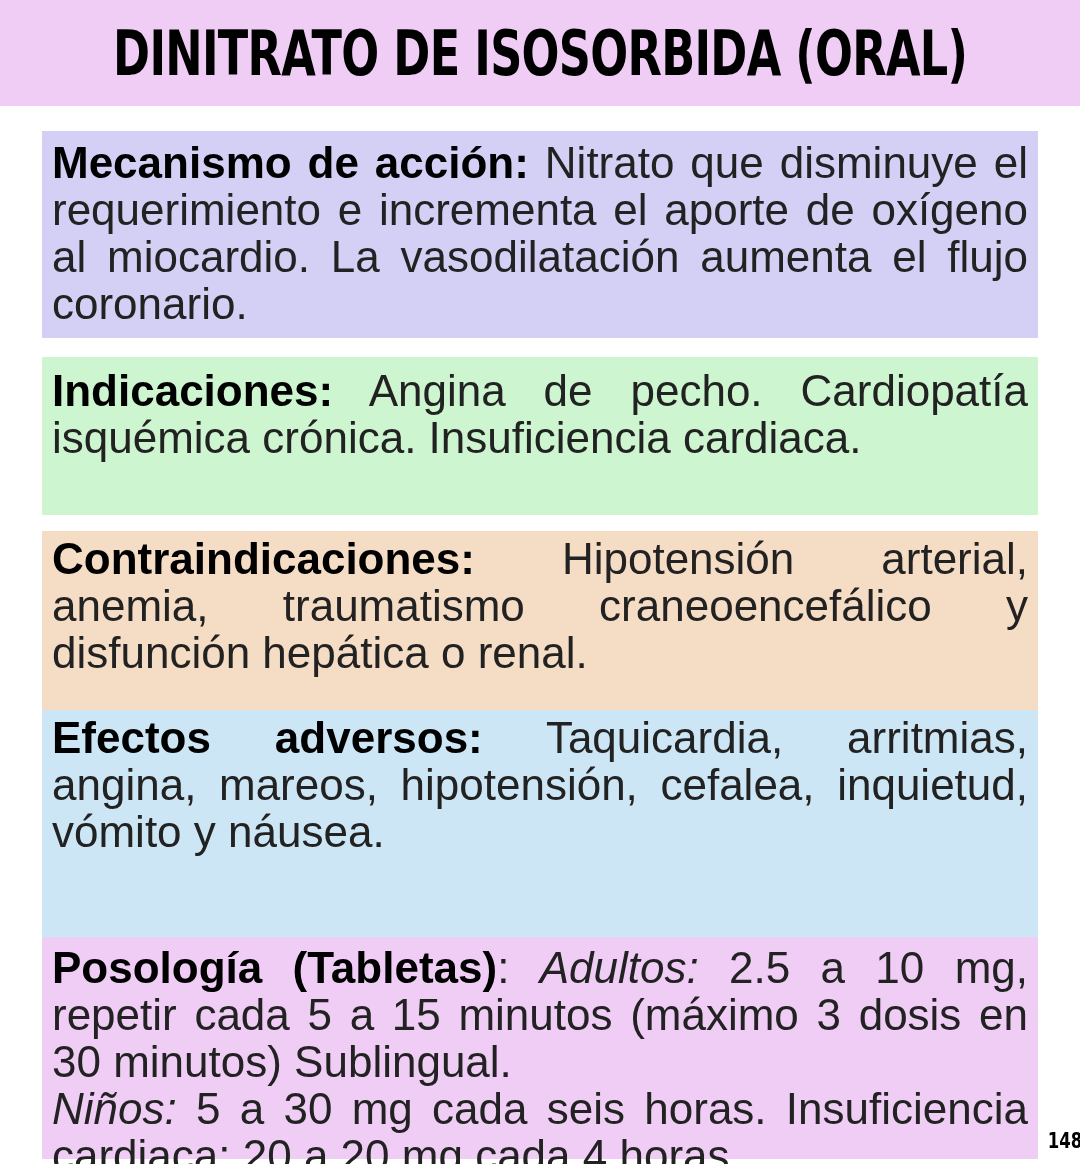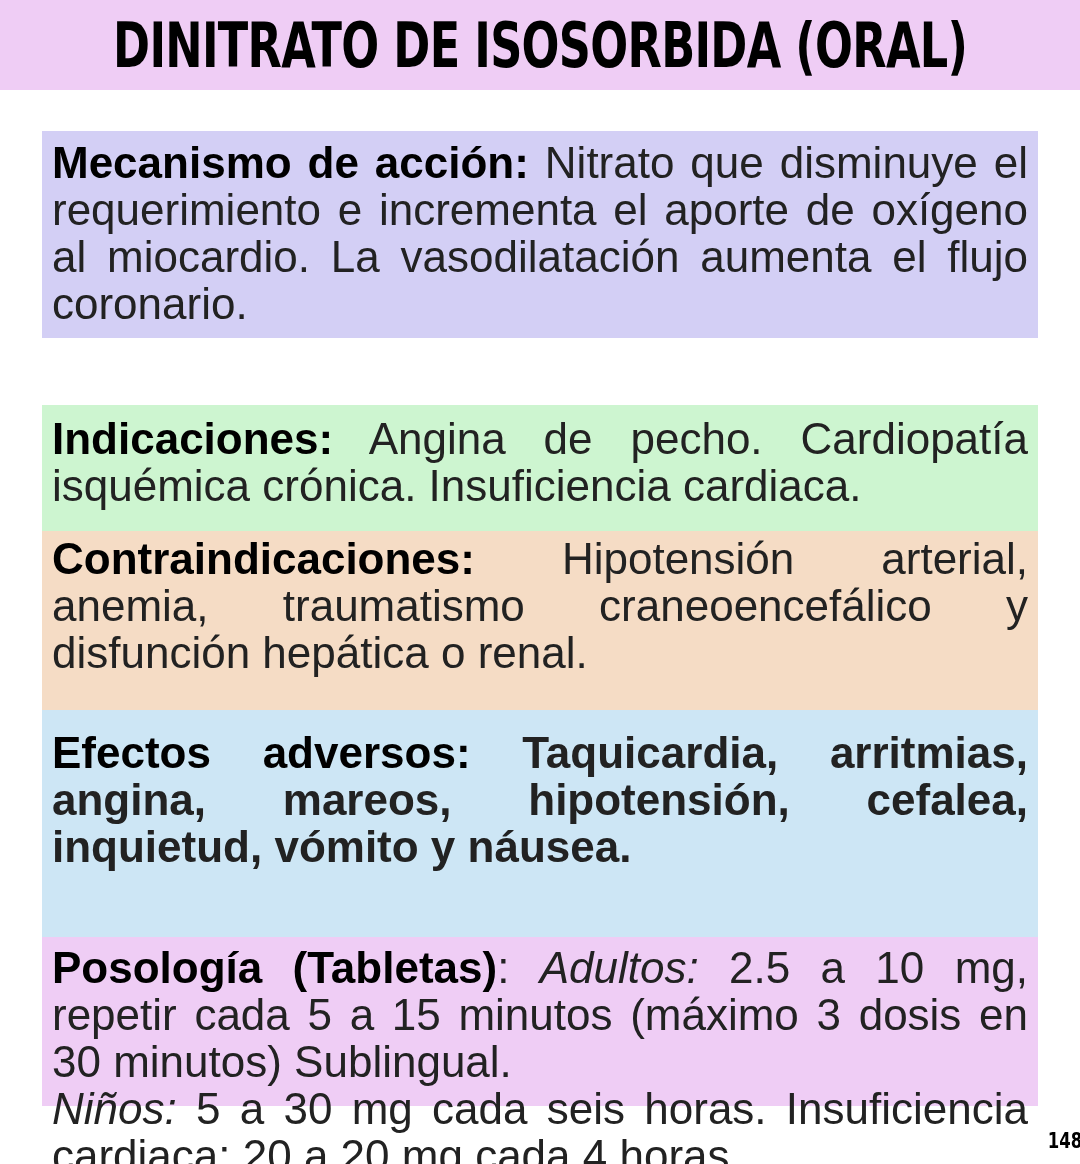--- a/index.html
+++ b/index.html
@@ -1,25 +1,25 @@
 <!DOCTYPE html>
 <html><head>
 <meta charset="utf-8">
 <style>
   html, body { margin:0; padding:0; }
   body { width:1080px; height:1164px; background:#ffffff; position:relative; overflow:hidden; font-family:"Liberation Sans", sans-serif; }
-  .header { position:absolute; left:0; top:0; width:1080px; height:90px; background:#efcdf5; display:flex; align-items:center; justify-content:center; }
+  .header { position:absolute; left:0; top:0; width:1080px; height:106px; background:#efcdf5; display:flex; align-items:center; justify-content:center; }
   .title { font-family:"DejaVu Sans", sans-serif; font-weight:bold; font-size:62px; letter-spacing:-1px; color:#000; transform:scaleX(0.72); white-space:nowrap; }
   .box { position:absolute; left:42px; width:996px; box-sizing:border-box; padding:8px 10px 0 10px; font-size:44px; line-height:47px; color:#222; text-align:justify; }
   .box b { color:#000; }
   .b1 { top:131px; height:207px; background:#d3cff5; }
-  .b2 { top:357px; height:158px; background:#cdf5d0; padding-top:10px;margin-top:48px; }
+  .b2 { top:357px; height:158px; background:#cdf5d0; padding-top:10px; }
   .b3 { top:531px; height:208px; background:#f5dcc5; padding-top:4px; }
-  .b4 { top:710px; height:247px; background:#cde6f5; padding-top:19px;font-weight:bold; }
-  .b5 { top:937px; height:169px; background:#efcdf5; padding-top:7px; }
+  .b4 { top:710px; height:247px; background:#cde6f5; padding-top:4px; }
+  .b5 { top:937px; height:222px; background:#efcdf5; padding-top:7px; }
   .pagenum { position:absolute; left:1042px; top:1128px; font-family:"DejaVu Sans", sans-serif; font-weight:bold; font-size:22px; color:#000; transform:scaleX(0.75); }
 </style>
 </head>
 <body>
 
 <div class="header">
   <div class="title">DINITRATO DE ISOSORBIDA (ORAL)</div>
 </div>
 
 <div class="box b1"><b>Mecanismo de acción:</b><span> Nitrato que disminuye el requerimiento e incrementa el aporte de oxígeno al miocardio. La vasodilatación aumenta el flujo coronario.</span></div>

